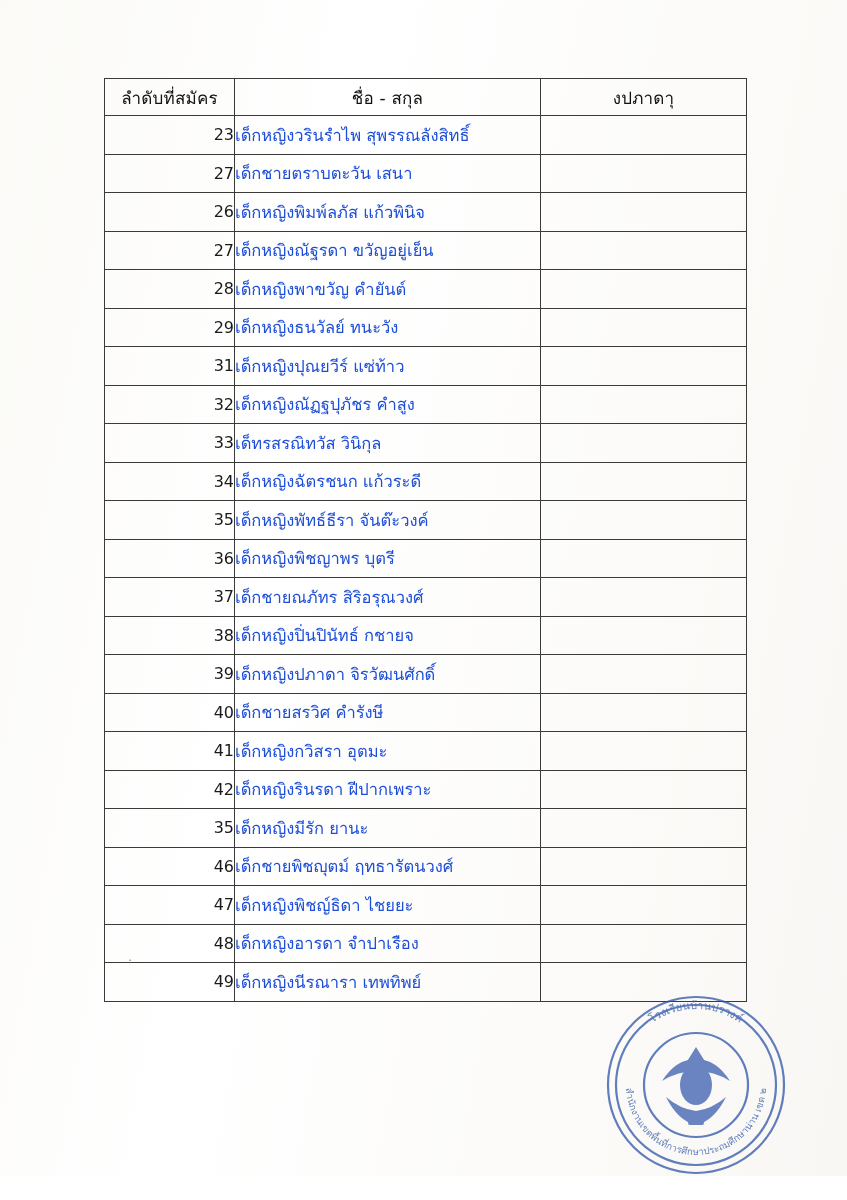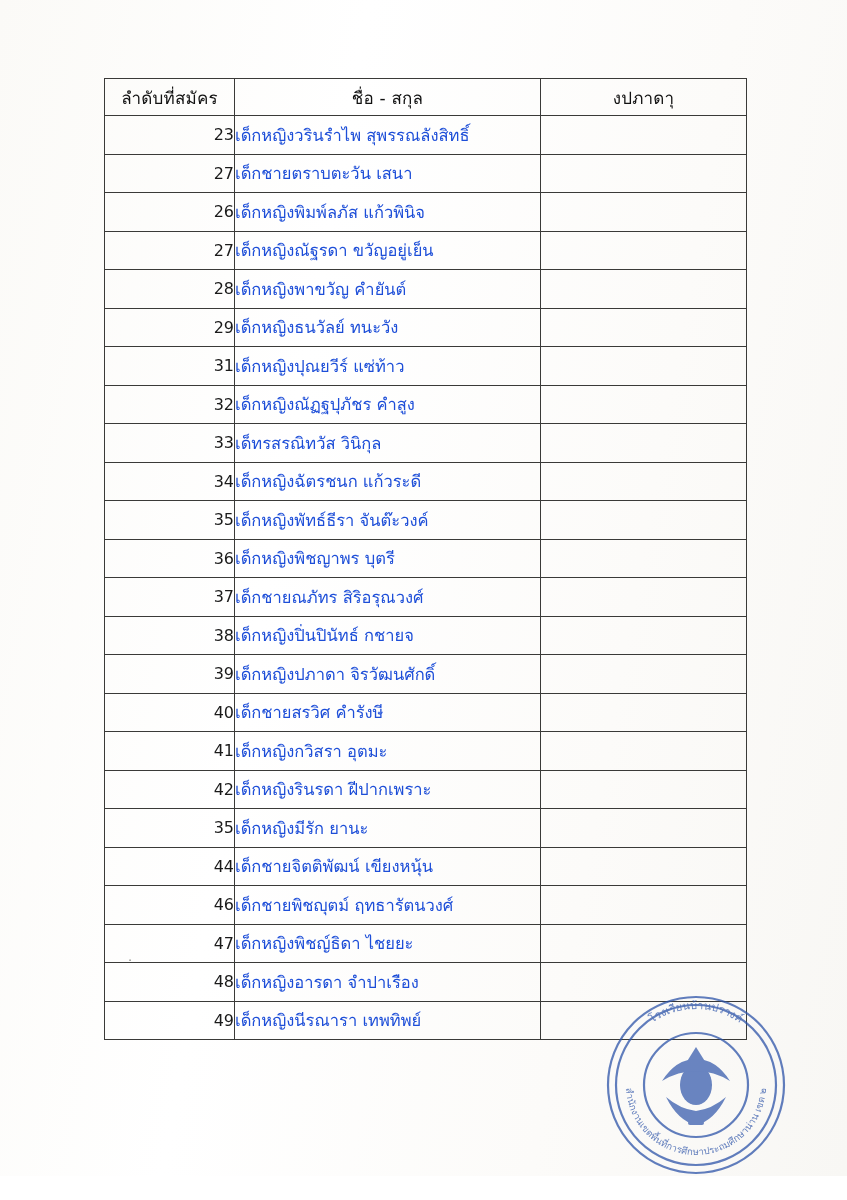--- a/index.html
+++ b/index.html
@@ -222,25 +222,20 @@
             <td class="cell-no">42</td>
             <td class="cell-name">เด็กหญิงรินรดา   ฝีปากเพราะ</td>
             <td class="cell-note"></td>
           </tr>
           <tr>
             <td class="cell-no">35</td>
             <td class="cell-name">เด็กหญิงมีรัก   ยานะ</td>
             <td class="cell-note"></td>
           </tr>
           <tr>
-            <td class="cell-no">44</td>
-            <td class="cell-name">เด็กชายจิตติพัฒน์  เขียงหนุ้น</td>
-            <td class="cell-note"></td>
-          </tr>
-          <tr>
             <td class="cell-no">46</td>
             <td class="cell-name">เด็กชายพิชญุตม์  ฤทธารัตนวงศ์</td>
             <td class="cell-note"></td>
           </tr>
           <tr>
             <td class="cell-no">47</td>
             <td class="cell-name">เด็กหญิงพิชญ์ธิดา  ไชยยะ</td>
             <td class="cell-note"></td>
           </tr>
           <tr>

